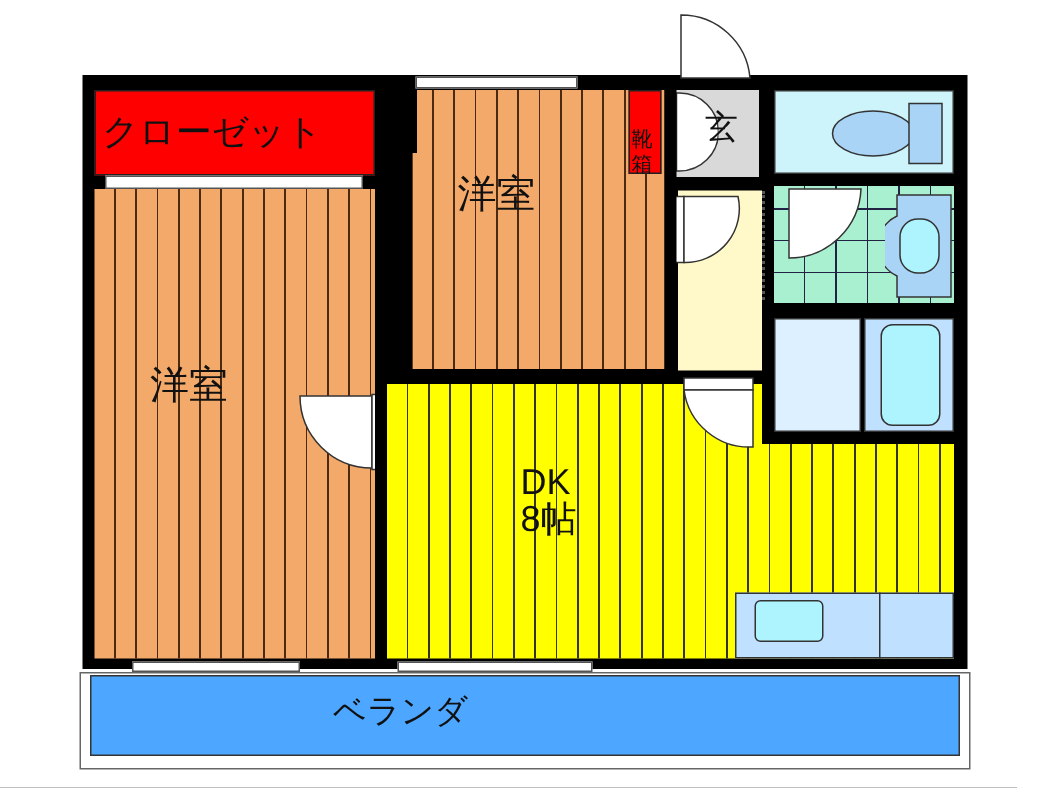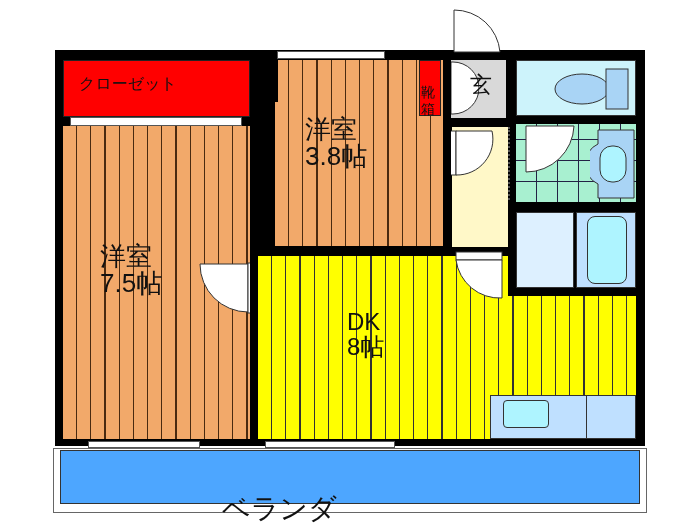--- a/index.html
+++ b/index.html
@@ -14,44 +14,42 @@
   .tile { background-color:#a8f0d0; background-image:
       repeating-linear-gradient(90deg, transparent 0px, transparent 20px, #224 20px, #224 21px),
       repeating-linear-gradient(0deg, transparent 0px, transparent 20px, #224 20px, #224 21px); }
 </style>
 </head>
 <body>
 
 <div class="abs wall" style="left:55px;top:50px;width:590px;height:396px;"></div>
 
 <div class="abs" style="left:63px;top:60px;width:187px;height:57px;background:#ff0000;border:1px solid #222;"></div>
-<span class="label" style="left:79px;top:76px;font-size:16px;">クローゼット</span>
+<span class="label" style="left:68px;top:76px;font-size:24px;">クローゼット</span>
 
 <div class="abs win" style="left:70px;top:117px;width:172px;height:9px;"></div>
 <svg class="abs" style="left:74px;top:126px;" width="176" height="16">
   <polygon points="0,0 16,0 8,14" fill="#fff" stroke="#333" stroke-width="1"></polygon>
   <polygon points="146,0 162,0 154,14" fill="#fff" stroke="#333" stroke-width="1"></polygon>
 </svg>
 
 <div class="abs wood" style="left:63px;top:126px;width:187px;height:313px;"></div>
 <div class="label" style="left:100px;top:243px;font-size:26px;">
   <div>洋室</div>
-  <div>7.5帖</div>
 </div>
 
 <svg class="abs" style="left:198px;top:262px;" width="62" height="54">
   <path d="M2,2 L50,2 L50,50 A48,48 0 0 1 2,2 Z" fill="#fff" stroke="#333" stroke-width="1"></path>
   <rect x="50" y="1" width="8" height="50" fill="#fff" stroke="#333"></rect>
 </svg>
 
 <div class="abs wood2" style="left:275px;top:60px;width:168px;height:186px;"></div>
 <div class="abs wall" style="left:250px;top:52px;width:28px;height:50px;"></div>
 <div class="label" style="left:305px;top:116px;font-size:26px;">
   <div>洋室</div>
-  <div>3.8帖</div>
 </div>
 
 <div class="abs win" style="left:277px;top:51px;width:108px;height:8px;"></div>
 
 <div class="abs" style="left:419px;top:60px;width:22px;height:56px;background:#ff0000;border:1px solid #222;"></div>
 <div class="label" style="left:421px;top:64px;width:18px;font-size:14px;line-height:17px;word-break:break-all;margin-top:20px;">靴箱</div>
 
 <div class="abs" style="left:449px;top:60px;width:57px;height:58px;background:#d9d9d9;"></div>
 <svg class="abs" style="left:449px;top:60px;" width="30" height="58">
   <path d="M2,2 L2,54 L4,54 A26,26 0 0 0 4,2 Z" fill="#fff" stroke="#333"></path>
@@ -112,13 +110,13 @@
 
 <div class="abs wall" style="left:250px;top:60px;width:8px;height:380px;"></div>
 <div class="abs wall" style="left:250px;top:246px;width:198px;height:10px;"></div>
 <div class="abs wall" style="left:443px;top:60px;width:8px;height:196px;"></div>
 
 <div class="abs win" style="left:88px;top:441px;width:112px;height:7px;"></div>
 <div class="abs win" style="left:265px;top:441px;width:130px;height:7px;"></div>
 
 <div class="abs" style="left:53px;top:448px;width:594px;height:65px;background:#fff;border:1px solid #666;"></div>
 <div class="abs" style="left:60px;top:450px;width:580px;height:54px;background:#4da6ff;border:1px solid #333;"></div>
-<span class="label" style="left:222px;top:494px;font-size:28px;">ベランダ</span>
+<span class="label" style="left:222px;top:462px;font-size:22px;">ベランダ</span>
 
 </body></html>

